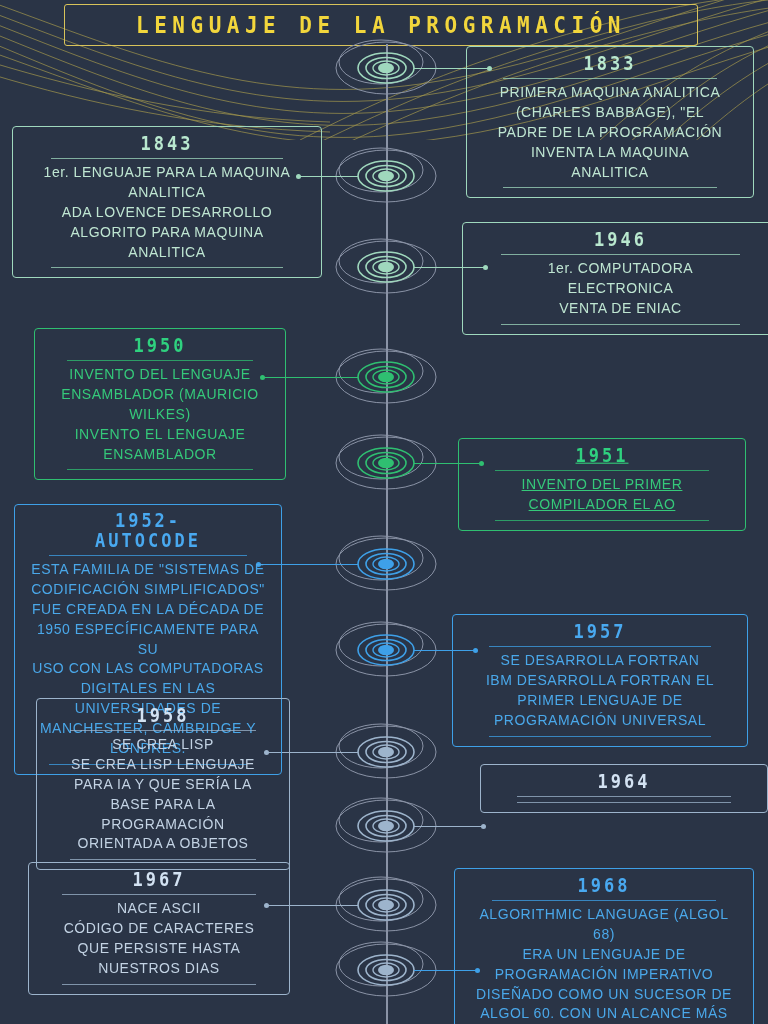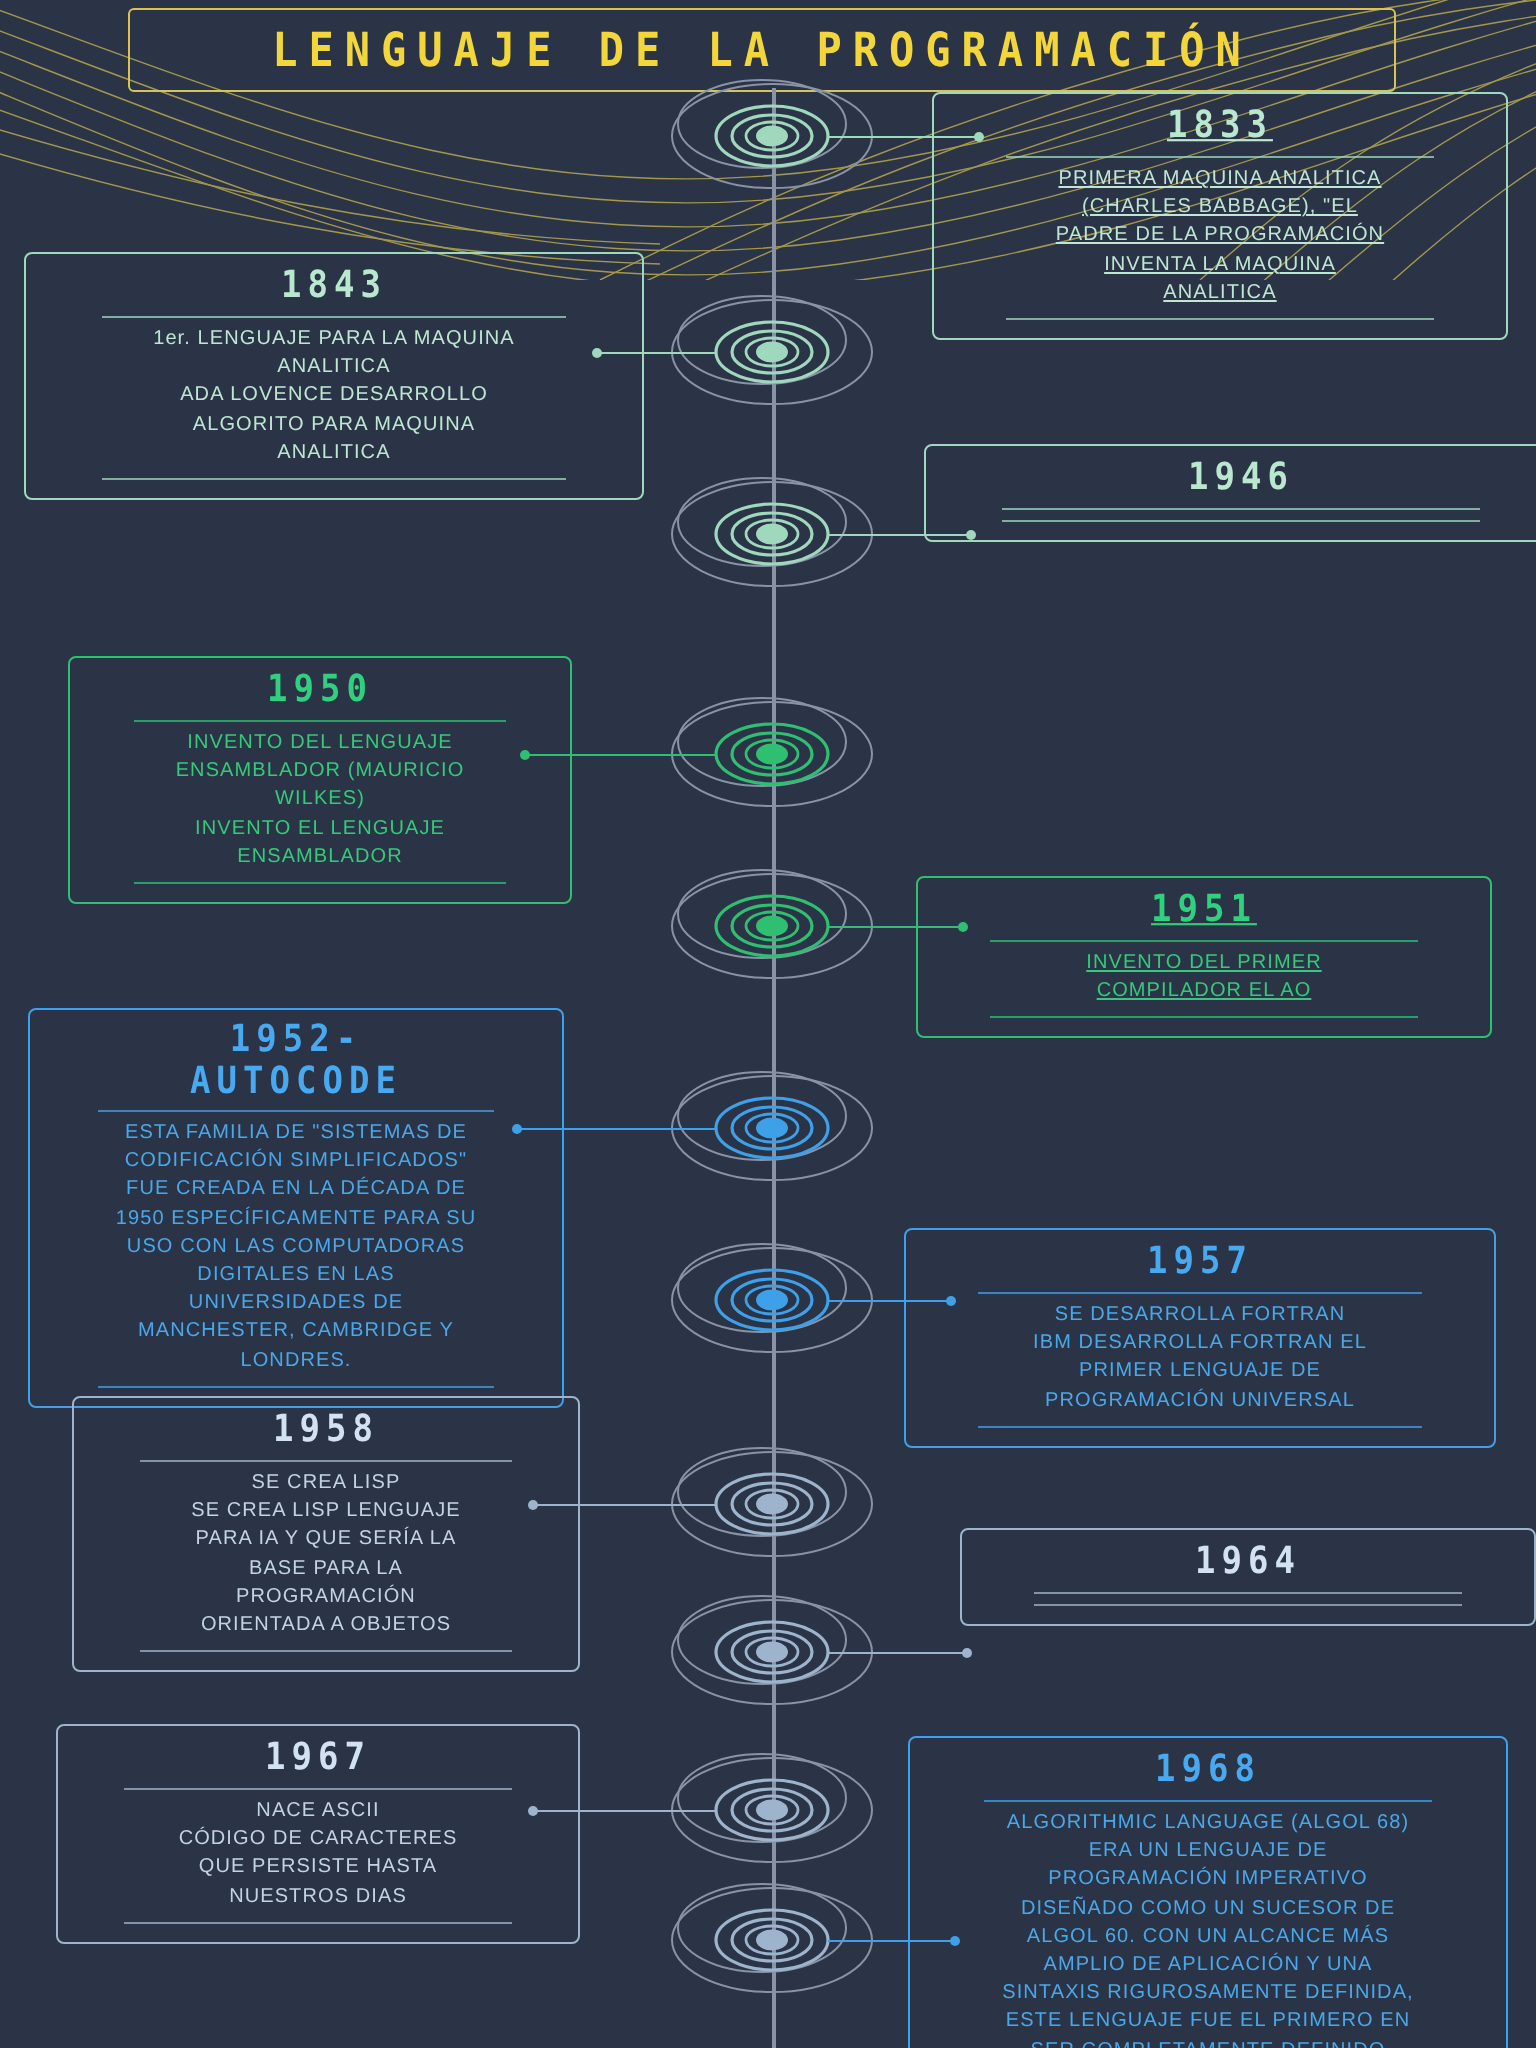--- a/index.html
+++ b/index.html
@@ -61,21 +61,21 @@
     letter-spacing:3px;
     font-size:17px;
     line-height:1.12;
     transform:scaleY(1.1);
     margin-bottom:5px;
     white-space:pre-line;
   }
   .rule{height:1px;width:82%;margin:0 auto 4px auto;opacity:.75;}
   .rule-bottom{height:1px;width:82%;margin:5px auto 0 auto;opacity:.75;}
   .desc{
-    font-size:10px;
+    font-size:14px;
     letter-spacing:.55px;
     line-height:1.42;
     white-space:pre-line;
   }
 
   
   .mint  {border-color:#9fd8bd;color:#bfe6d2;}
   .mint .year{color:#b9e8cf;}
   .mint .rule,.mint .rule-bottom{background:#9fd8bd;}
   .green {border-color:#2fbf71;color:#35c97a;}
@@ -249,21 +249,21 @@
       <div class="conn" style="background: rgb(157, 180, 204); top: 752px; left: 266px; width: 92px;"></div>
       <div class="dot" style="background: rgb(157, 180, 204); top: 752px; left: 264px;"></div>
       <div class="conn" style="background: rgb(157, 180, 204); top: 826px; left: 414px; width: 70px;"></div>
       <div class="dot" style="background: rgb(157, 180, 204); top: 826px; left: 481px;"></div>
       <div class="conn" style="background: rgb(157, 180, 204); top: 905px; left: 266px; width: 92px;"></div>
       <div class="dot" style="background: rgb(157, 180, 204); top: 905px; left: 264px;"></div>
       <div class="conn" style="background: rgb(62, 160, 232); top: 970px; left: 414px; width: 64px;"></div>
       <div class="dot" style="background: rgb(62, 160, 232); top: 970px; left: 475px;"></div>
     </div>
   <div id="boxes-layer">
-      <div class="box mint" style="left: 466px; top: 46px; width: 288px; text-decoration: underline;">
+      <div class="box mint" style="left: 466px; top: 46px; width: 288px;">
         <div class="year">1833</div>
         <div class="rule"></div>
         <div class="desc">PRIMERA MAQUINA ANALITICA
 (CHARLES BABBAGE), "EL
 PADRE DE LA PROGRAMACIÓN
 INVENTA LA MAQUINA
 ANALITICA</div>
         <div class="rule-bottom"></div>
       </div>
       <div class="box mint" style="left: 12px; top: 126px; width: 310px;">
@@ -272,20 +272,23 @@
         <div class="desc">1er. LENGUAJE PARA LA MAQUINA
 ANALITICA
 ADA LOVENCE DESARROLLO
 ALGORITO PARA MAQUINA
 ANALITICA</div>
         <div class="rule-bottom"></div>
       </div>
       <div class="box mint" style="left: 462px; top: 222px; width: 317px;">
         <div class="year">1946</div>
         <div class="rule"></div>
+        <div class="desc">1er. COMPUTADORA
+ELECTRONICA
+VENTA DE ENIAC</div>
         <div class="rule-bottom"></div>
       </div>
       <div class="box green" style="left: 34px; top: 328px; width: 252px;">
         <div class="year">1950</div>
         <div class="rule"></div>
         <div class="desc">INVENTO DEL LENGUAJE
 ENSAMBLADOR (MAURICIO
 WILKES)
 INVENTO EL LENGUAJE
 ENSAMBLADOR</div>

